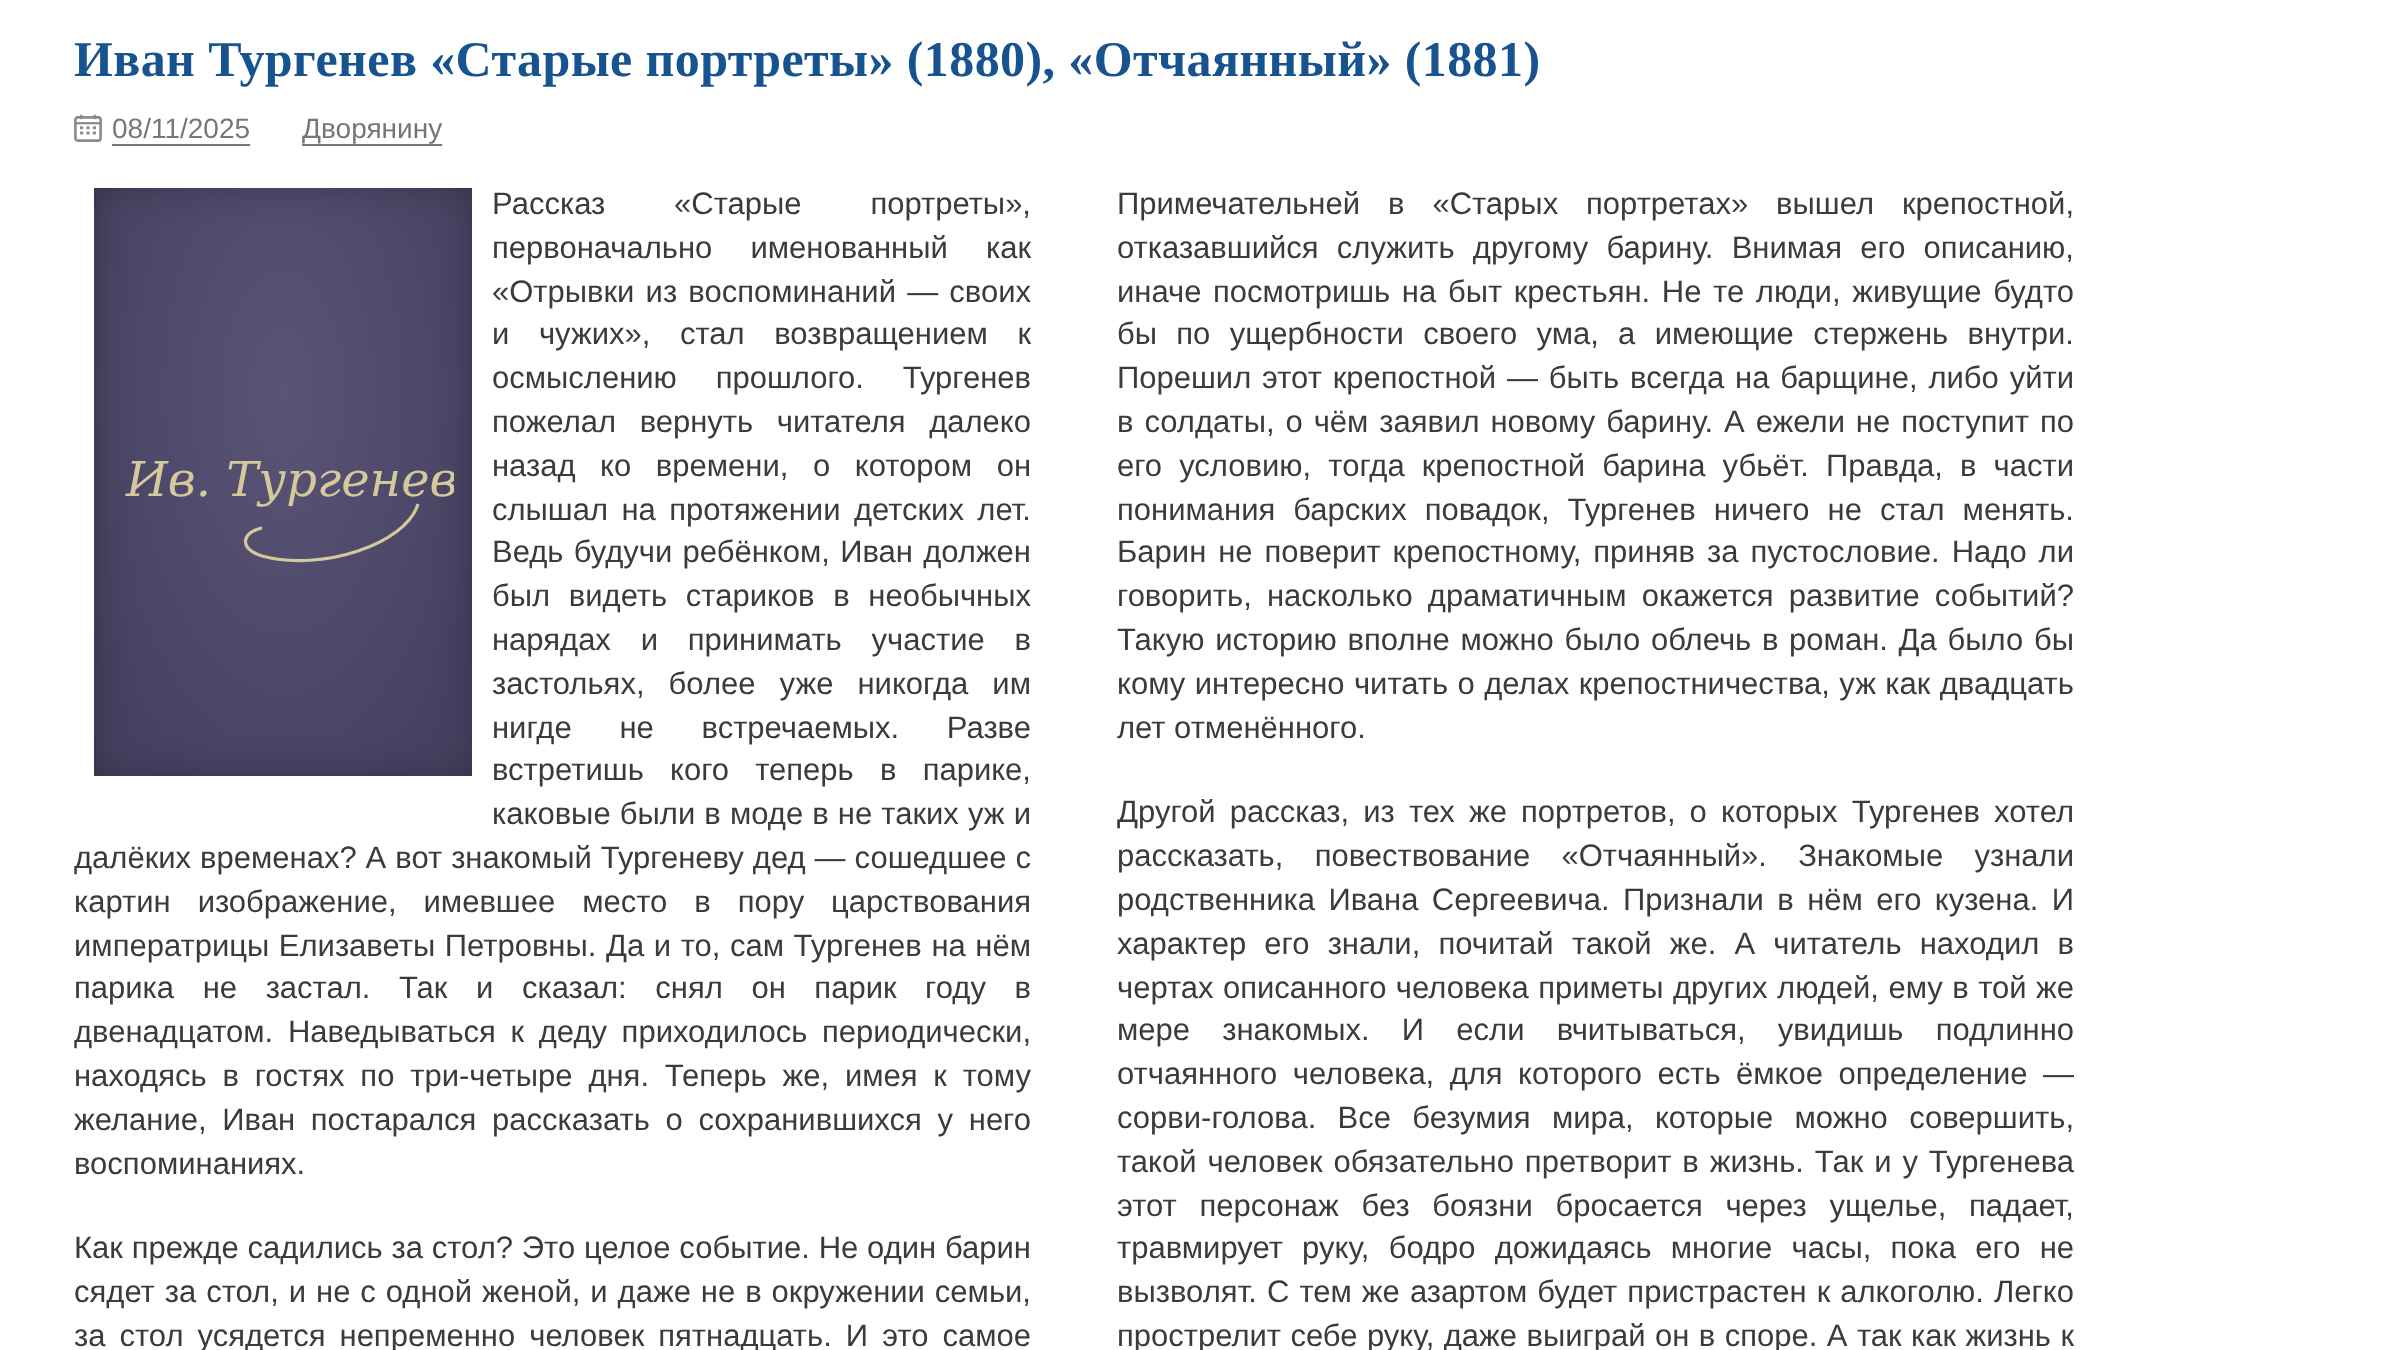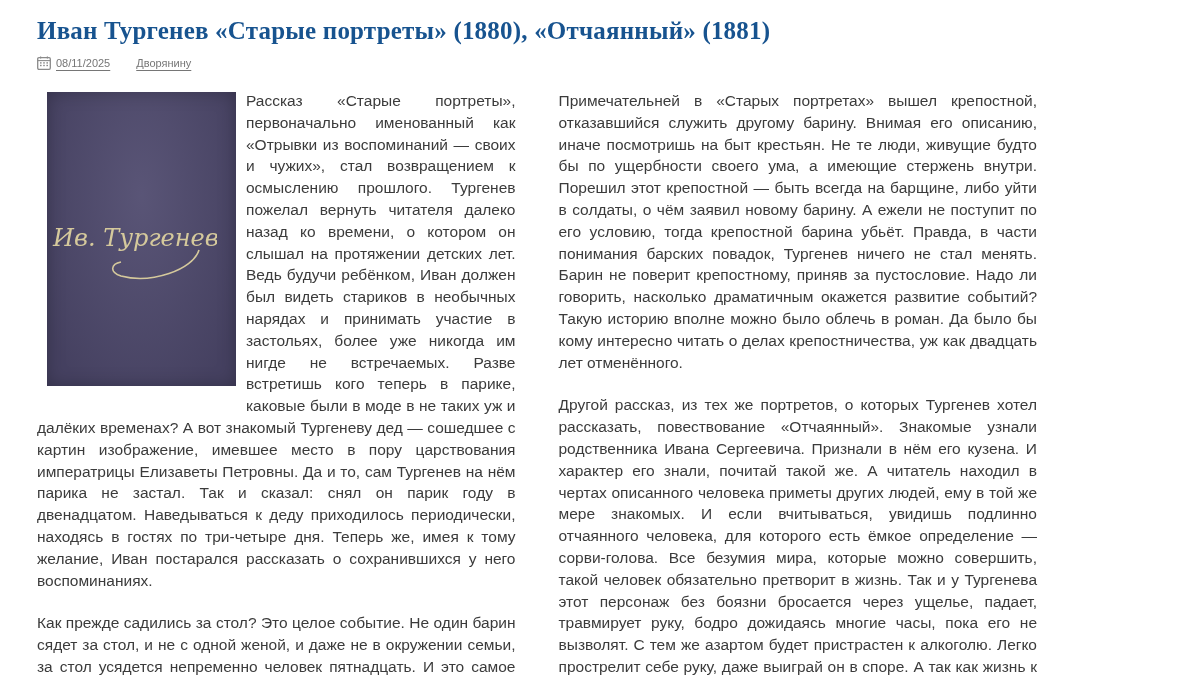--- a/index.html
+++ b/index.html
@@ -16,41 +16,41 @@
   .page{width:1074px;height:675px;padding:14px 37px 0 37px;background:var(--pageBg);}
   h1.title{
     font-family:"Liberation Serif","DejaVu Serif",serif;
     font-weight:bold;
     font-size:25px;
     line-height:1.2;
     color:var(--titleColor);
     margin:2px 0 10px 0;
     letter-spacing:.2px;
   }
-  .meta{display:flex;align-items:center;gap:26px;margin:0 0 20px 0;font-size:11px;}
+  .meta{display:flex;align-items:center;gap:26px;margin:0 0 20px 0;font-size:14px;}
   .meta a{
     color:var(--metaLink);
     text-decoration:underline;
     text-underline-offset:3px;
     display:inline-flex;align-items:center;gap:5px;
     cursor:pointer;
   }
   .cal-icon{display:inline-block;line-height:0;}
   .cols{display:flex;gap:43px;}
   .col{width:543px;font-size:15.5px;line-height:21.8px;text-align:justify;}
   .col p{margin:0 0 21px 0;}
   .cover{
     float:left;
     width:189px;height:294px;
     margin:2px 10px 12px 10px;
     background:
       radial-gradient(ellipse at 50% 35%, rgba(255,255,255,.06), rgba(0,0,0,.12) 85%),
       var(--coverBg);
     box-shadow:inset 0 0 18px rgba(0,0,0,.25);
-    display:flex;align-items:center;justify-content:flex-start;
+    display:flex;align-items:center;justify-content:center;
   }
   .cover svg{margin-top:28px;}
   .sig-text{
     font-family:"DejaVu Serif","Liberation Serif",serif;
     font-style:italic;
     font-size:24px;
     fill:var(--coverSignature);
   }
   .sig-swoosh{stroke:var(--coverSignature);stroke-width:1.6;fill:none;}
 </style>

